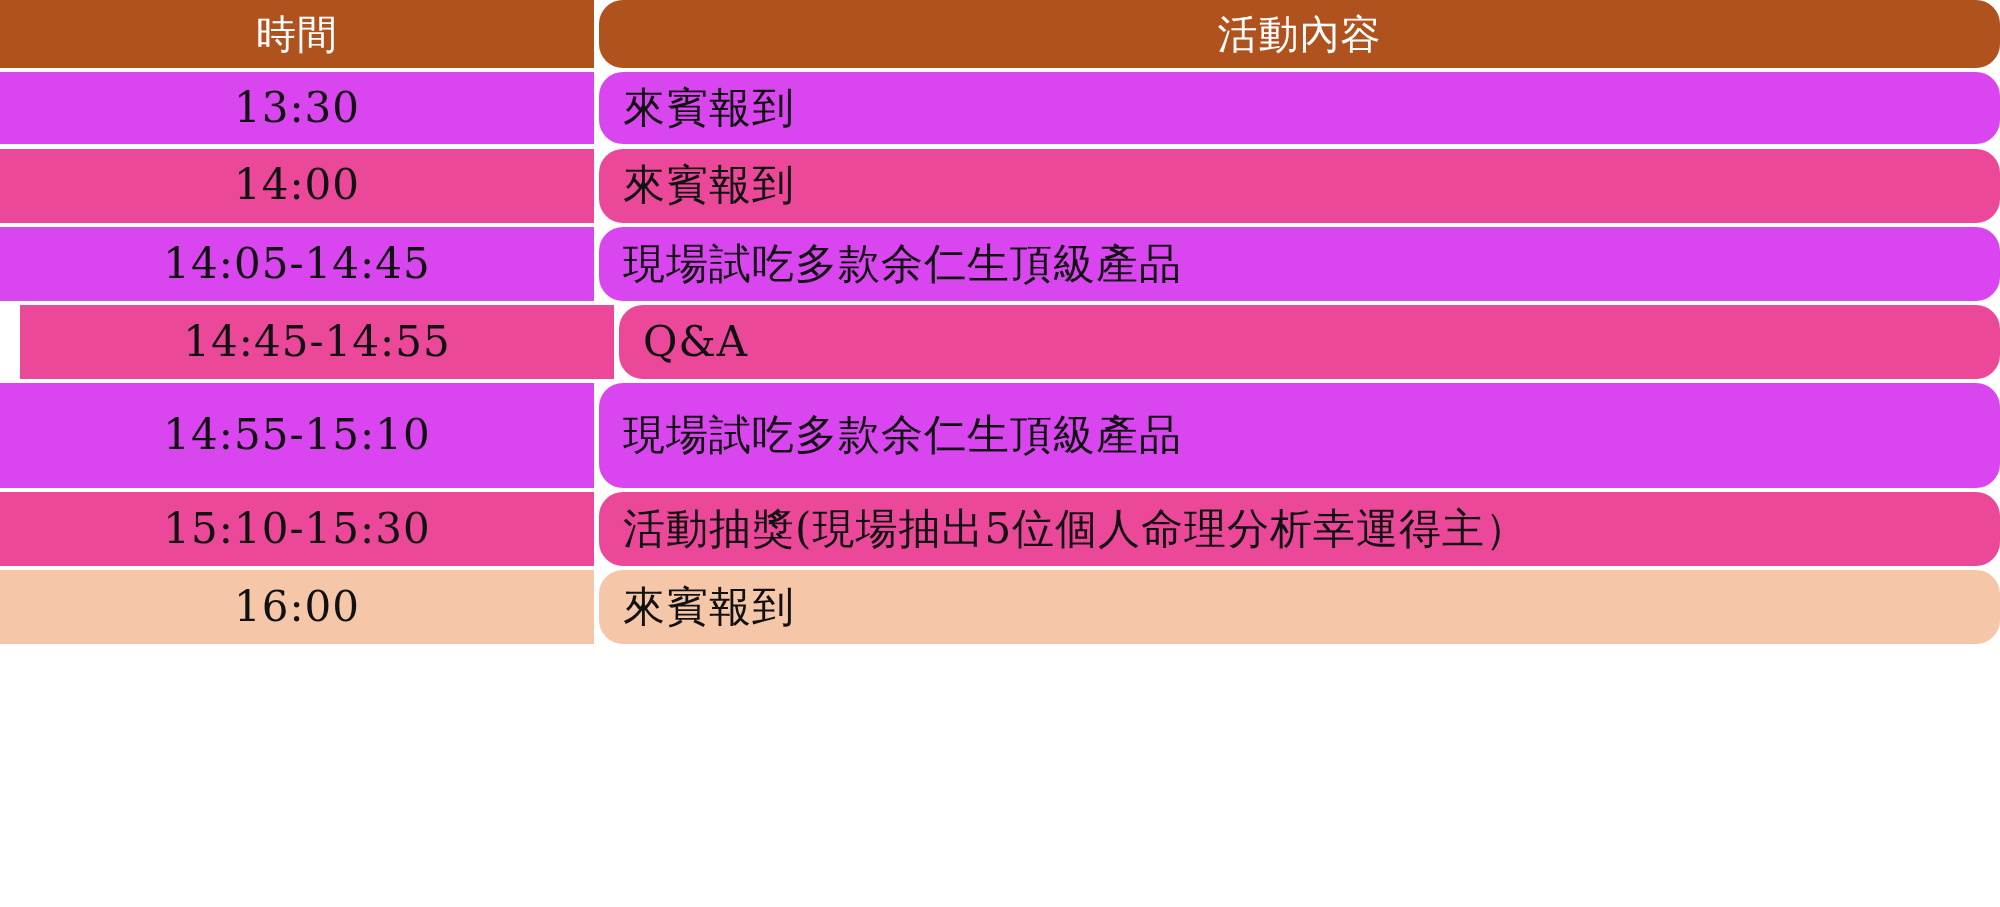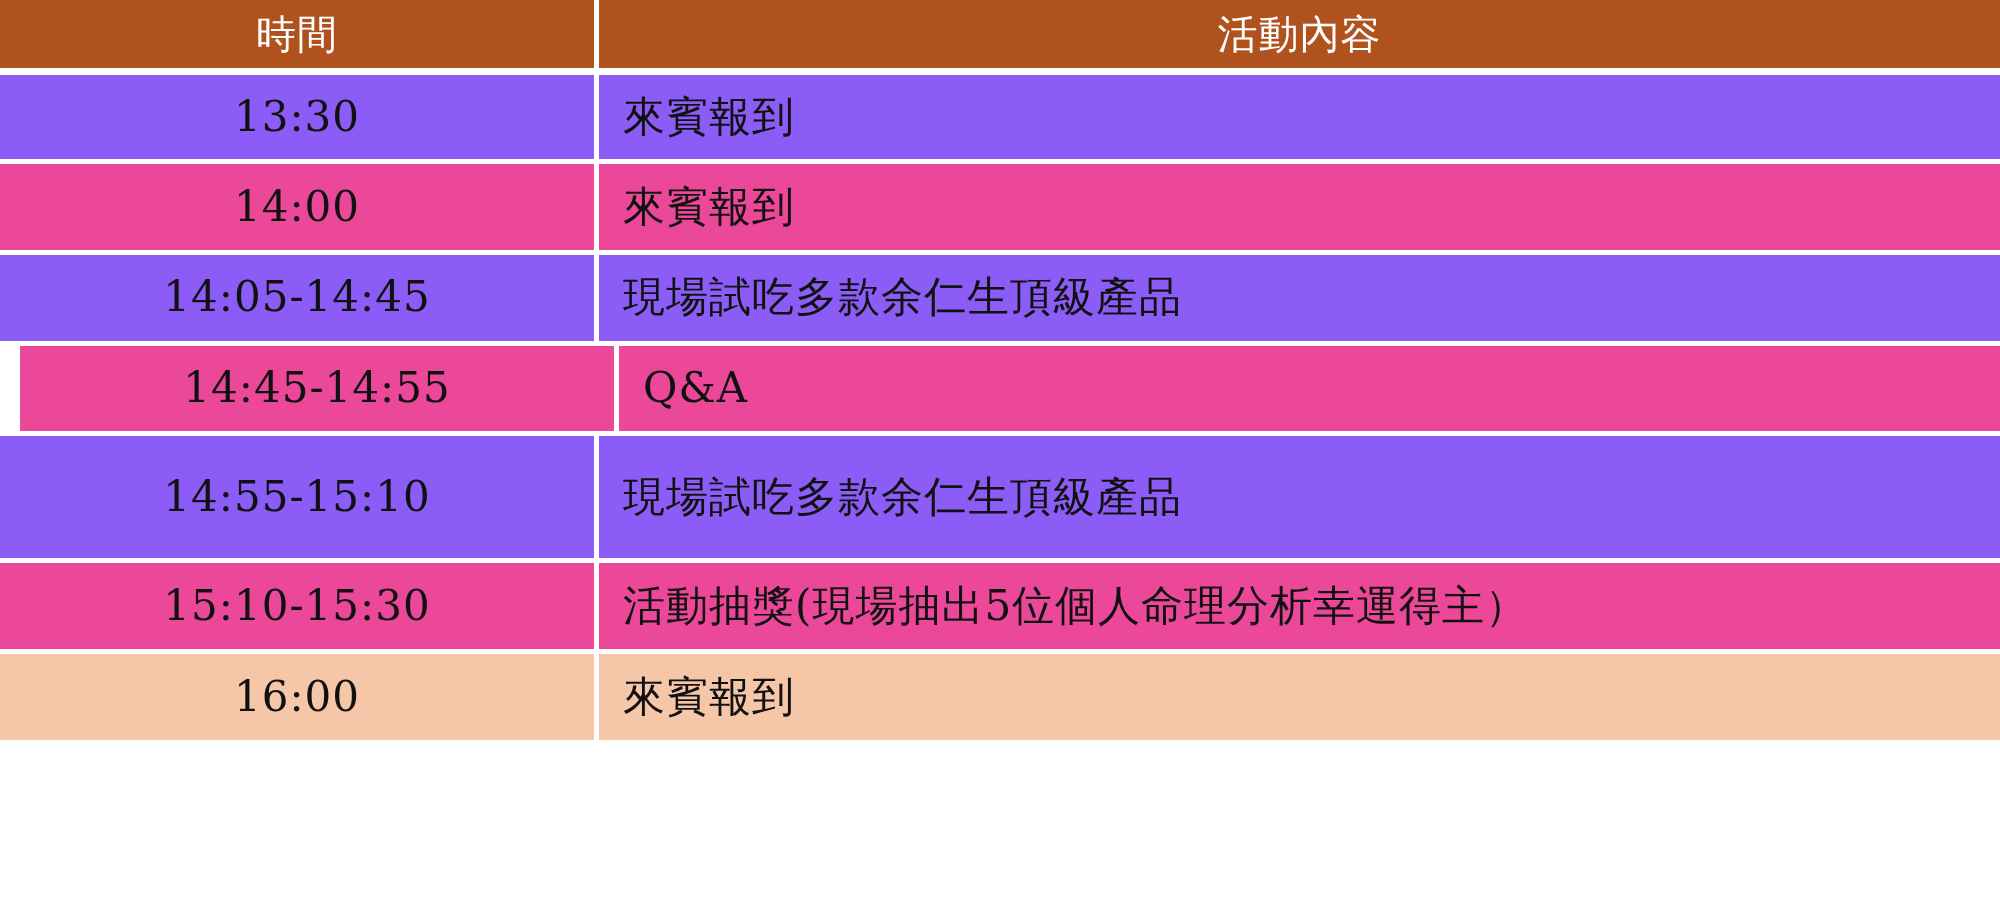--- a/index.html
+++ b/index.html
@@ -9,21 +9,21 @@
   }
   body {
     width: 2000px;
     height: 907px;
     font-family: "DejaVu Serif", "Liberation Serif", serif;
     overflow: hidden;
   }
 
   #schedule-table {
     width: 2000px;
-    height: 740px;
+    height: 644px;
     display: flex;
     flex-direction: column;
     box-sizing: border-box;
   }
 
   .row {
     display: flex;
     flex-direction: row;
     width: 100%;
     box-sizing: border-box;
@@ -41,20 +41,21 @@
     width: 594px;
     flex: 0 0 594px;
     justify-content: center;
     text-align: center;
   }
 
   .cell-activity {
     flex: 1 1 auto;
     justify-content: flex-start;
     padding-left: 24px;
+    border-radius: 24px;
   }
 
   
   .header-row {
     height: 70px;
   }
   .header-row .cell {
     background: #b0521e;
     color: #ffffff;
     height: 68px;
@@ -71,21 +72,21 @@
   
   .body-row .cell {
     font-size: 42px;
     color: #111111;
     line-height: 1.15;
   }
   .body-row .cell-activity {
     margin-left: 5px;
   }
 
-  .band-gray .cell { background: #8b5cf6; }
+  .band-gray .cell { background: #d946ef; }
   .band-peach .cell { background: #ec4899; }
   .band-deep  .cell { background: #f5c6a8; }
 
   .r1 { height: 84px; }
   .r2 { height: 86px; }
   .r3 { height: 86px; }
   .r4 { height: 86px; padding-left: 20px; }
   .r5 { height: 122px; }
   .r6 { height: 86px; }
   .r8 { height: 86px; }

